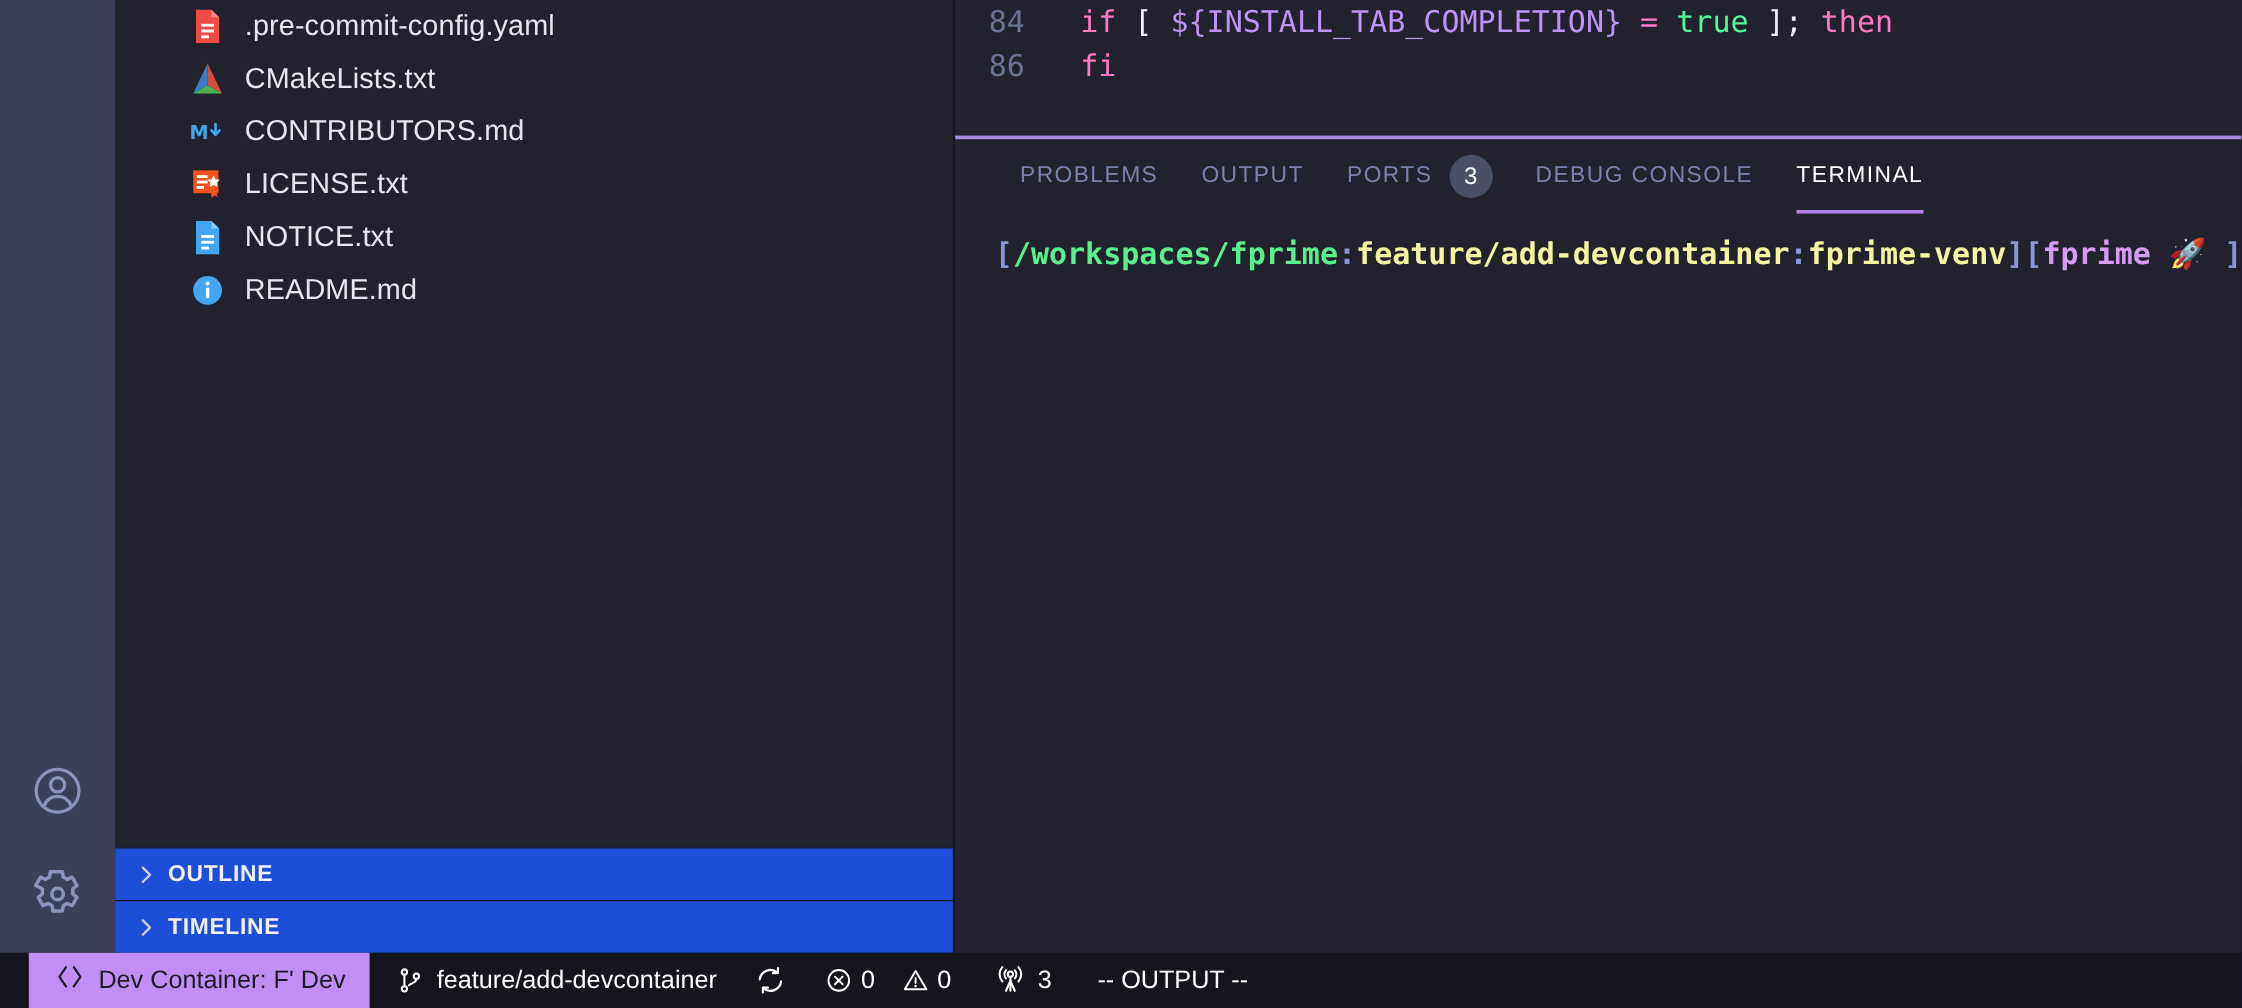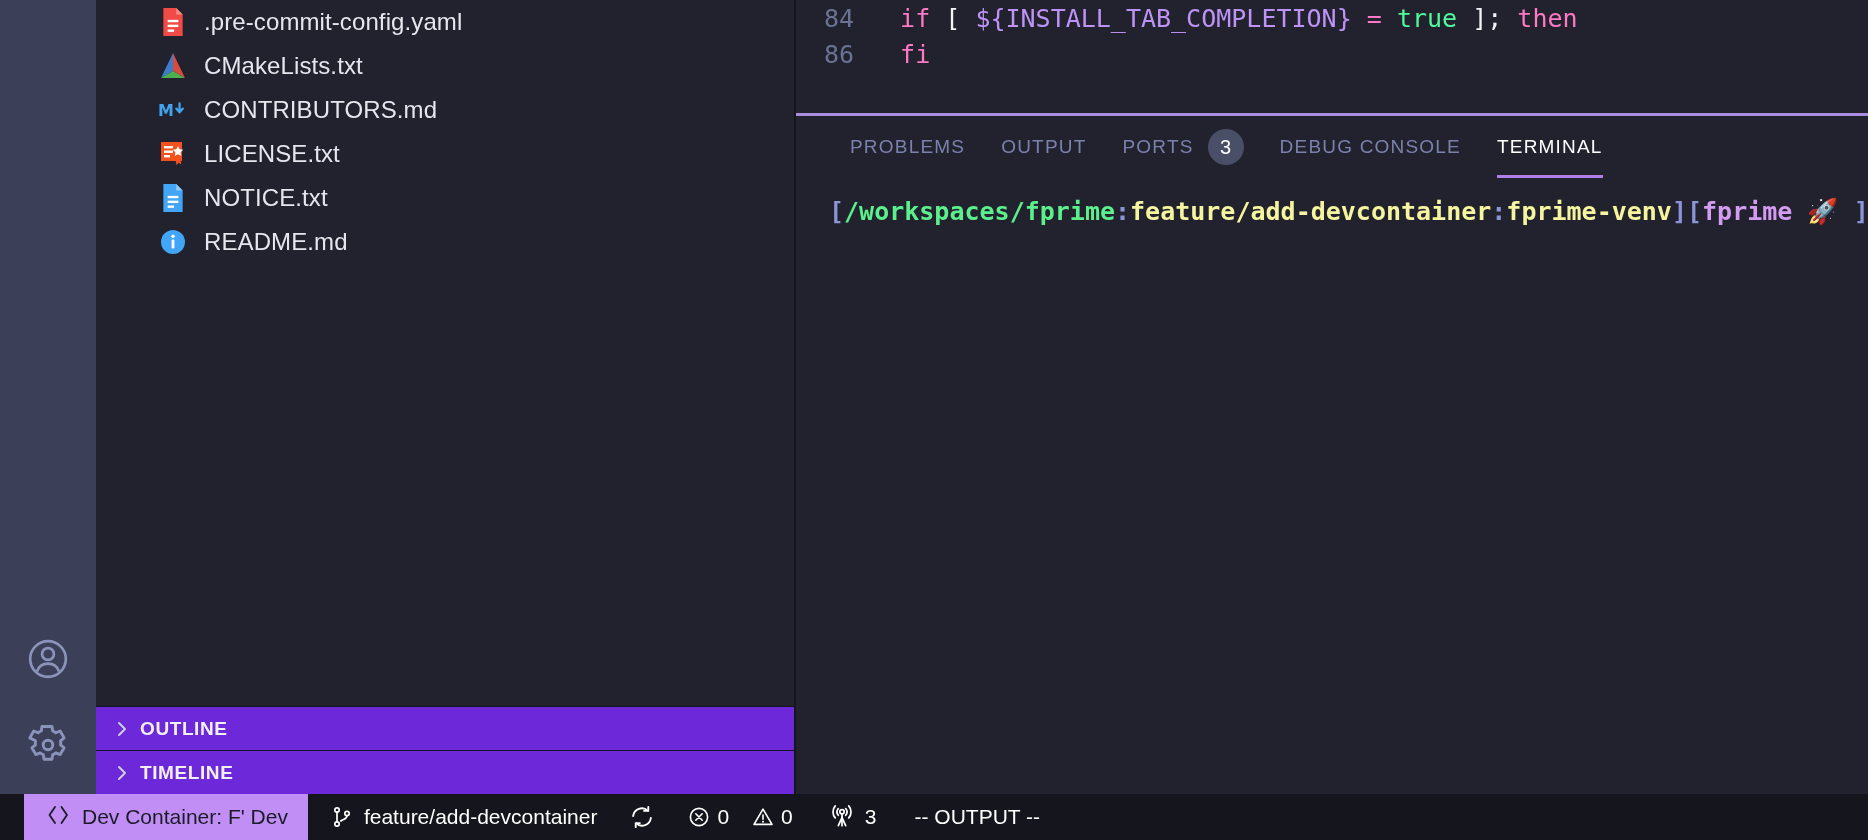--- a/index.html
+++ b/index.html
@@ -40,21 +40,21 @@
     width: 30px; height: 30px; margin-right: 16px;
     display: flex; align-items: center; justify-content: center;
     flex: 0 0 auto;
   }
   .file-icon svg { display: block; }
   .file-label { white-space: nowrap; }
 
   .sidebar-bottom { position: absolute; left: 0; bottom: 0; width: 700px; }
   .pane-header {
     height: 44px; display: flex; align-items: center;
-    padding-left: 18px; background: #6d28d9;
+    padding-left: 18px; background: #1d4ed8;
     border-top: 1px solid #15151d;
     color: #f0f0f5; font-size: 19px; font-weight: bold; letter-spacing: 0.6px;
   }
   .chev { width: 26px; color: #c9ccd8; font-size: 18px; display: flex; align-items: center; }
   .chev svg { display:block; }
 
   
   .sash {
     position: absolute; left: 794px; top: 0; width: 2px; height: 794px;
     background: #15151d;

